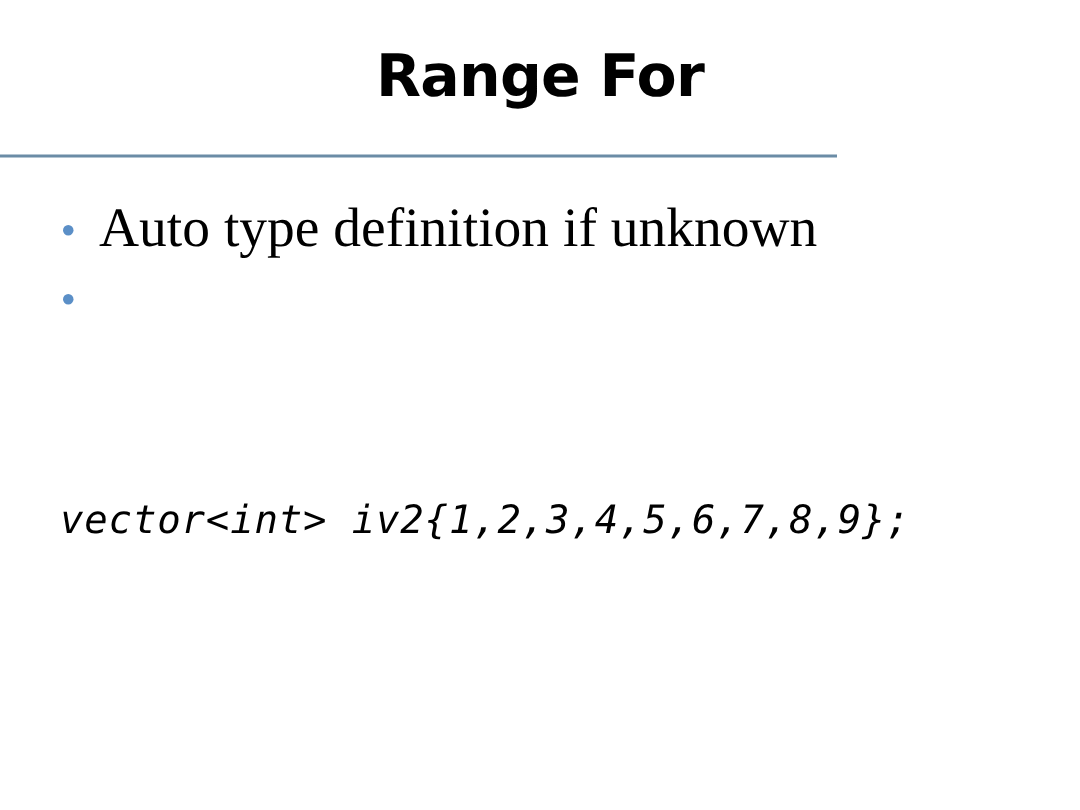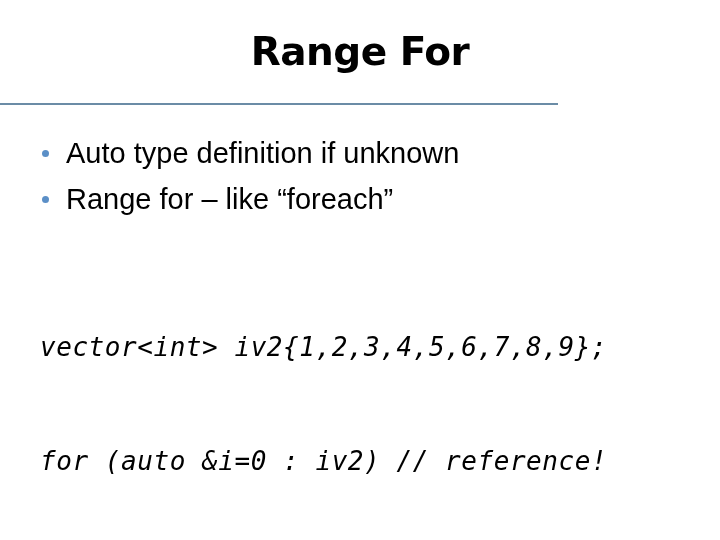--- a/index.html
+++ b/index.html
@@ -53,22 +53,22 @@
   
   .bullet-list {
     position: absolute;
     left: 36px;
     top: 130px;
     width: 640px;
   }
   .bullet-item {
     position: relative;
     padding-left: 30px;
-    font-family: Liberation Sans, sans-serif;
-    font-size: 29px;
+    font-family: Liberation Serif, serif;
+    font-size: 37px;
     line-height: 46px;
     color: #000000;
     white-space: nowrap;
   }
   .bullet-dot {
     position: absolute;
     left: 6px;
     top: 20px;
     width: 7px;
     height: 7px;
@@ -106,27 +106,25 @@
 
   <div class="bullet-list">
 
     <div class="bullet-item">
       <span class="bullet-dot"></span>
       <span>Auto type definition if unknown</span>
     </div>
 
     <div class="bullet-item">
       <span class="bullet-dot"></span>
-      <span>Range for – like “foreach”</span>
     </div>
 
   </div>
 
   <div class="code-block">
     <div class="code-line">vector&lt;int&gt; iv2{1,2,3,4,5,6,7,8,9};</div>
-    <div class="code-line">for (auto &amp;i=0 : iv2) // reference!</div>
     
     
     
     
   </div>
 
 </div>
 
 </body></html>

